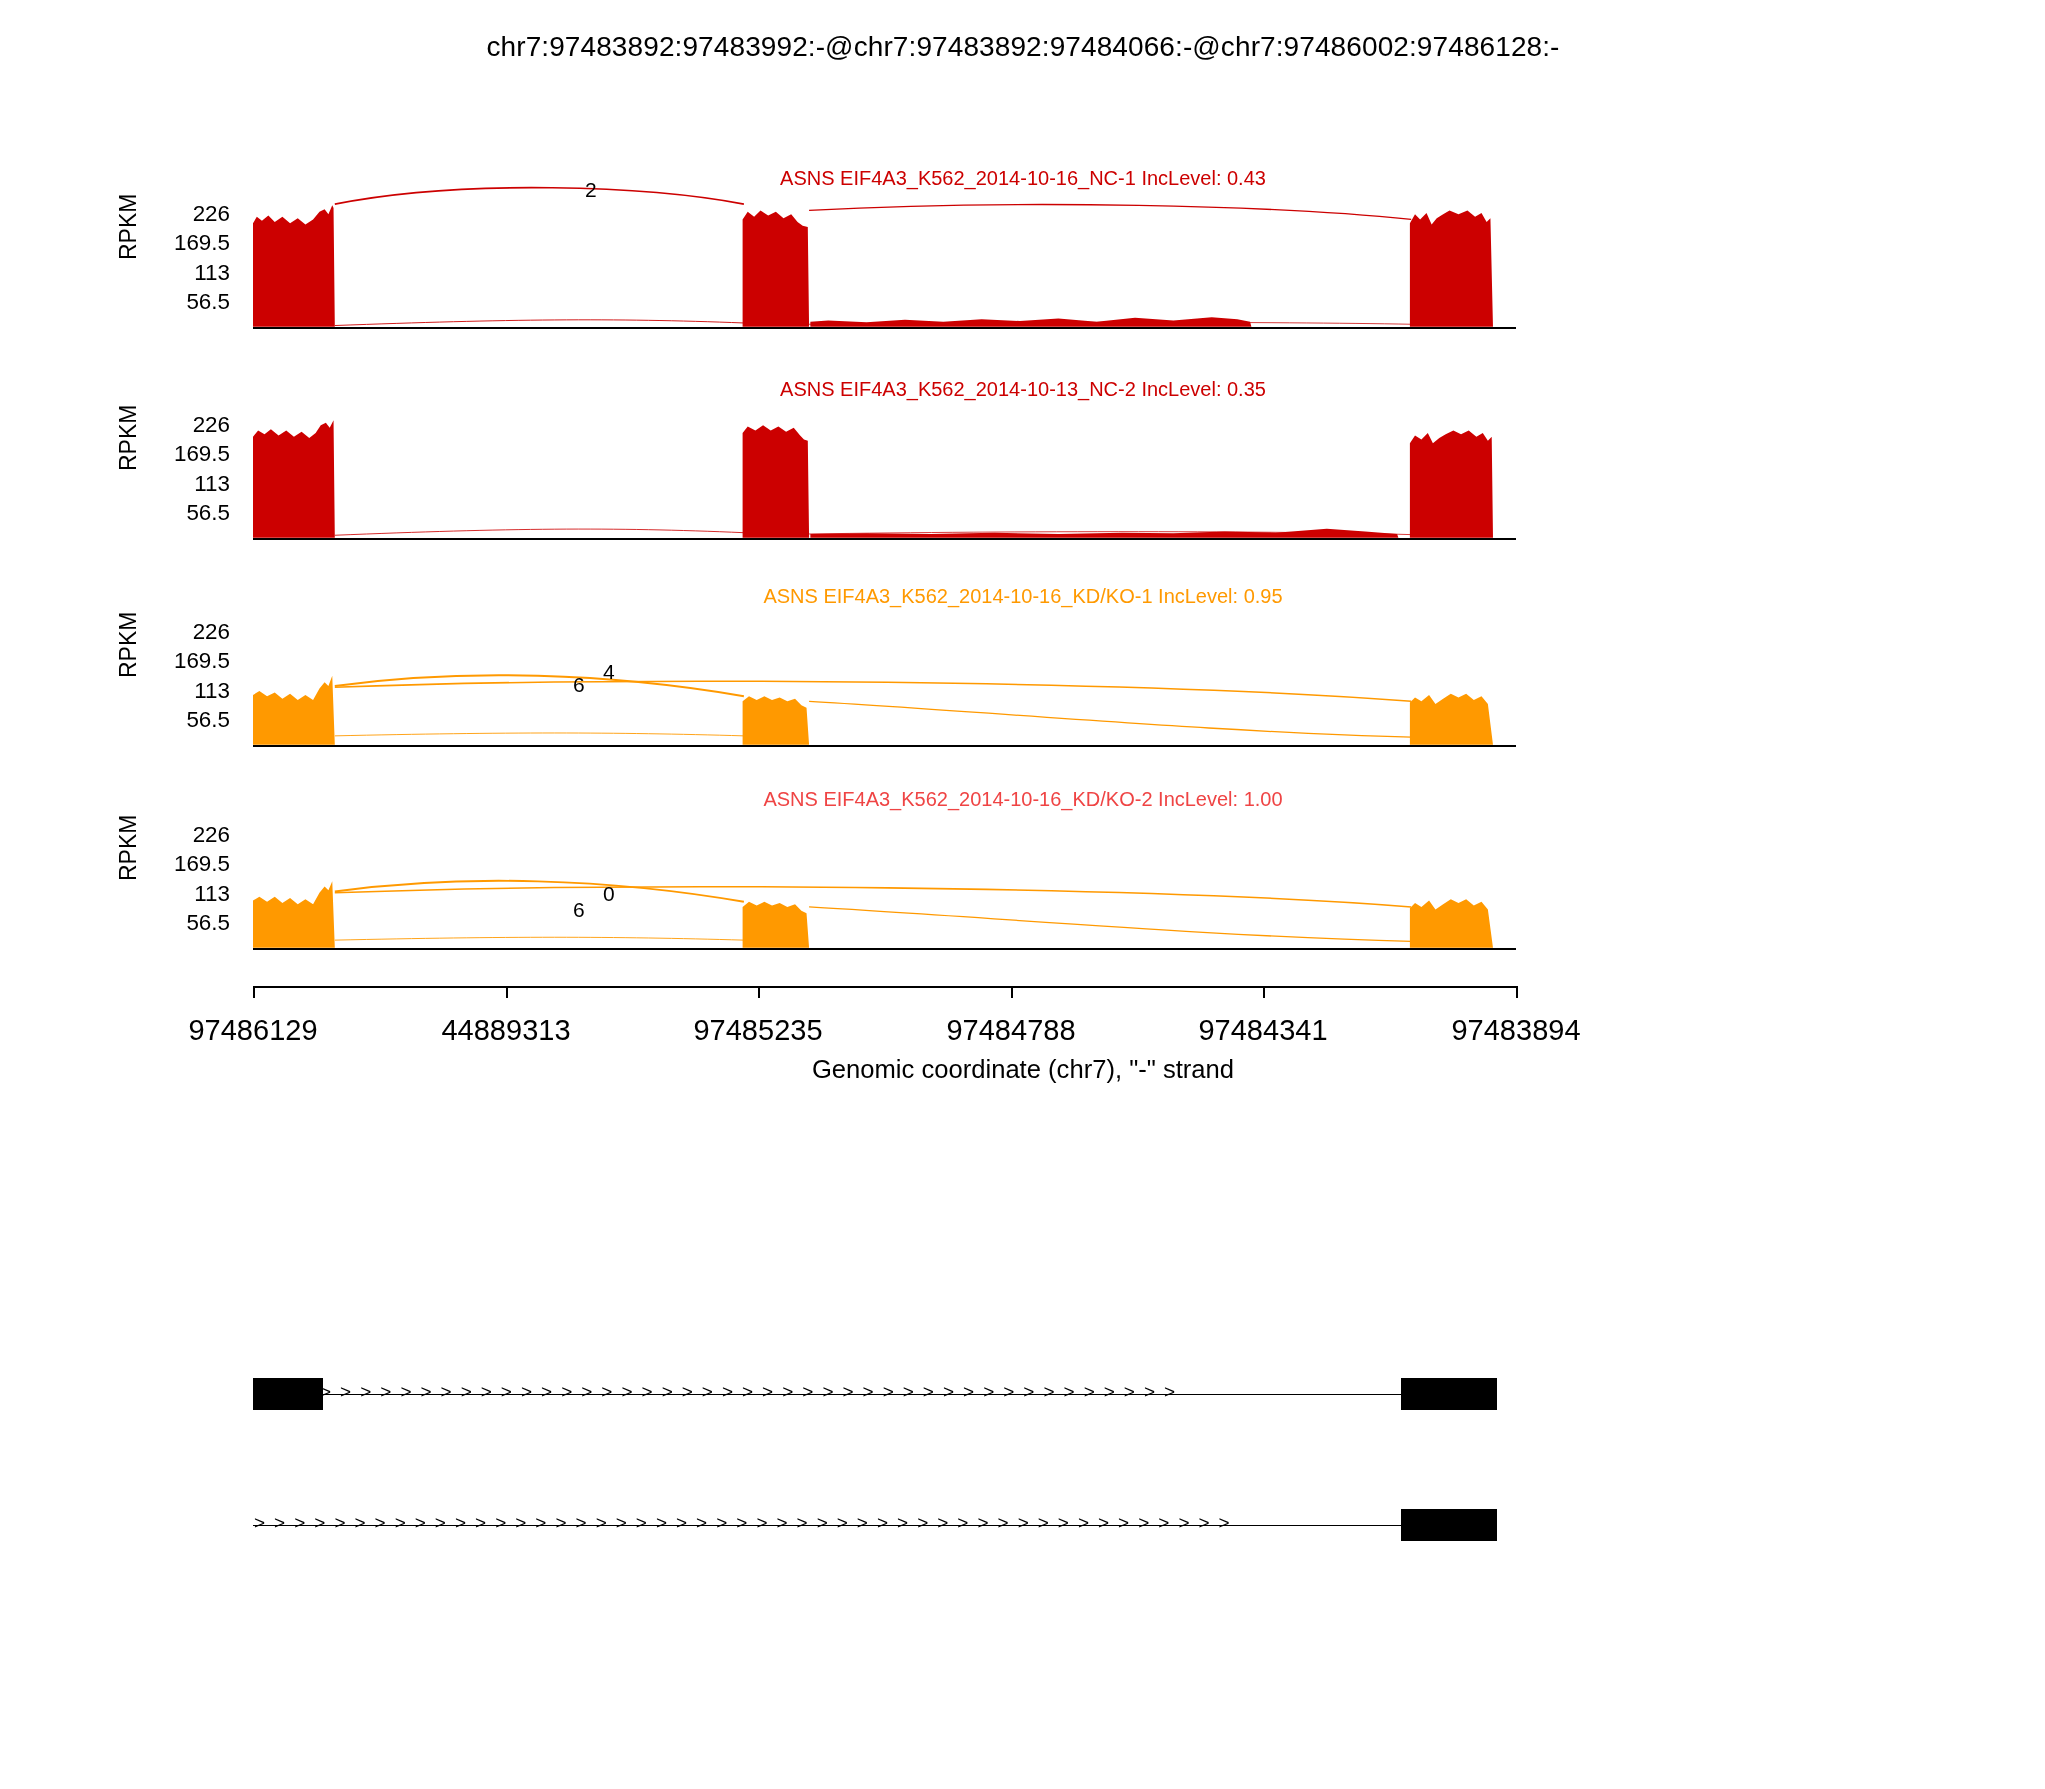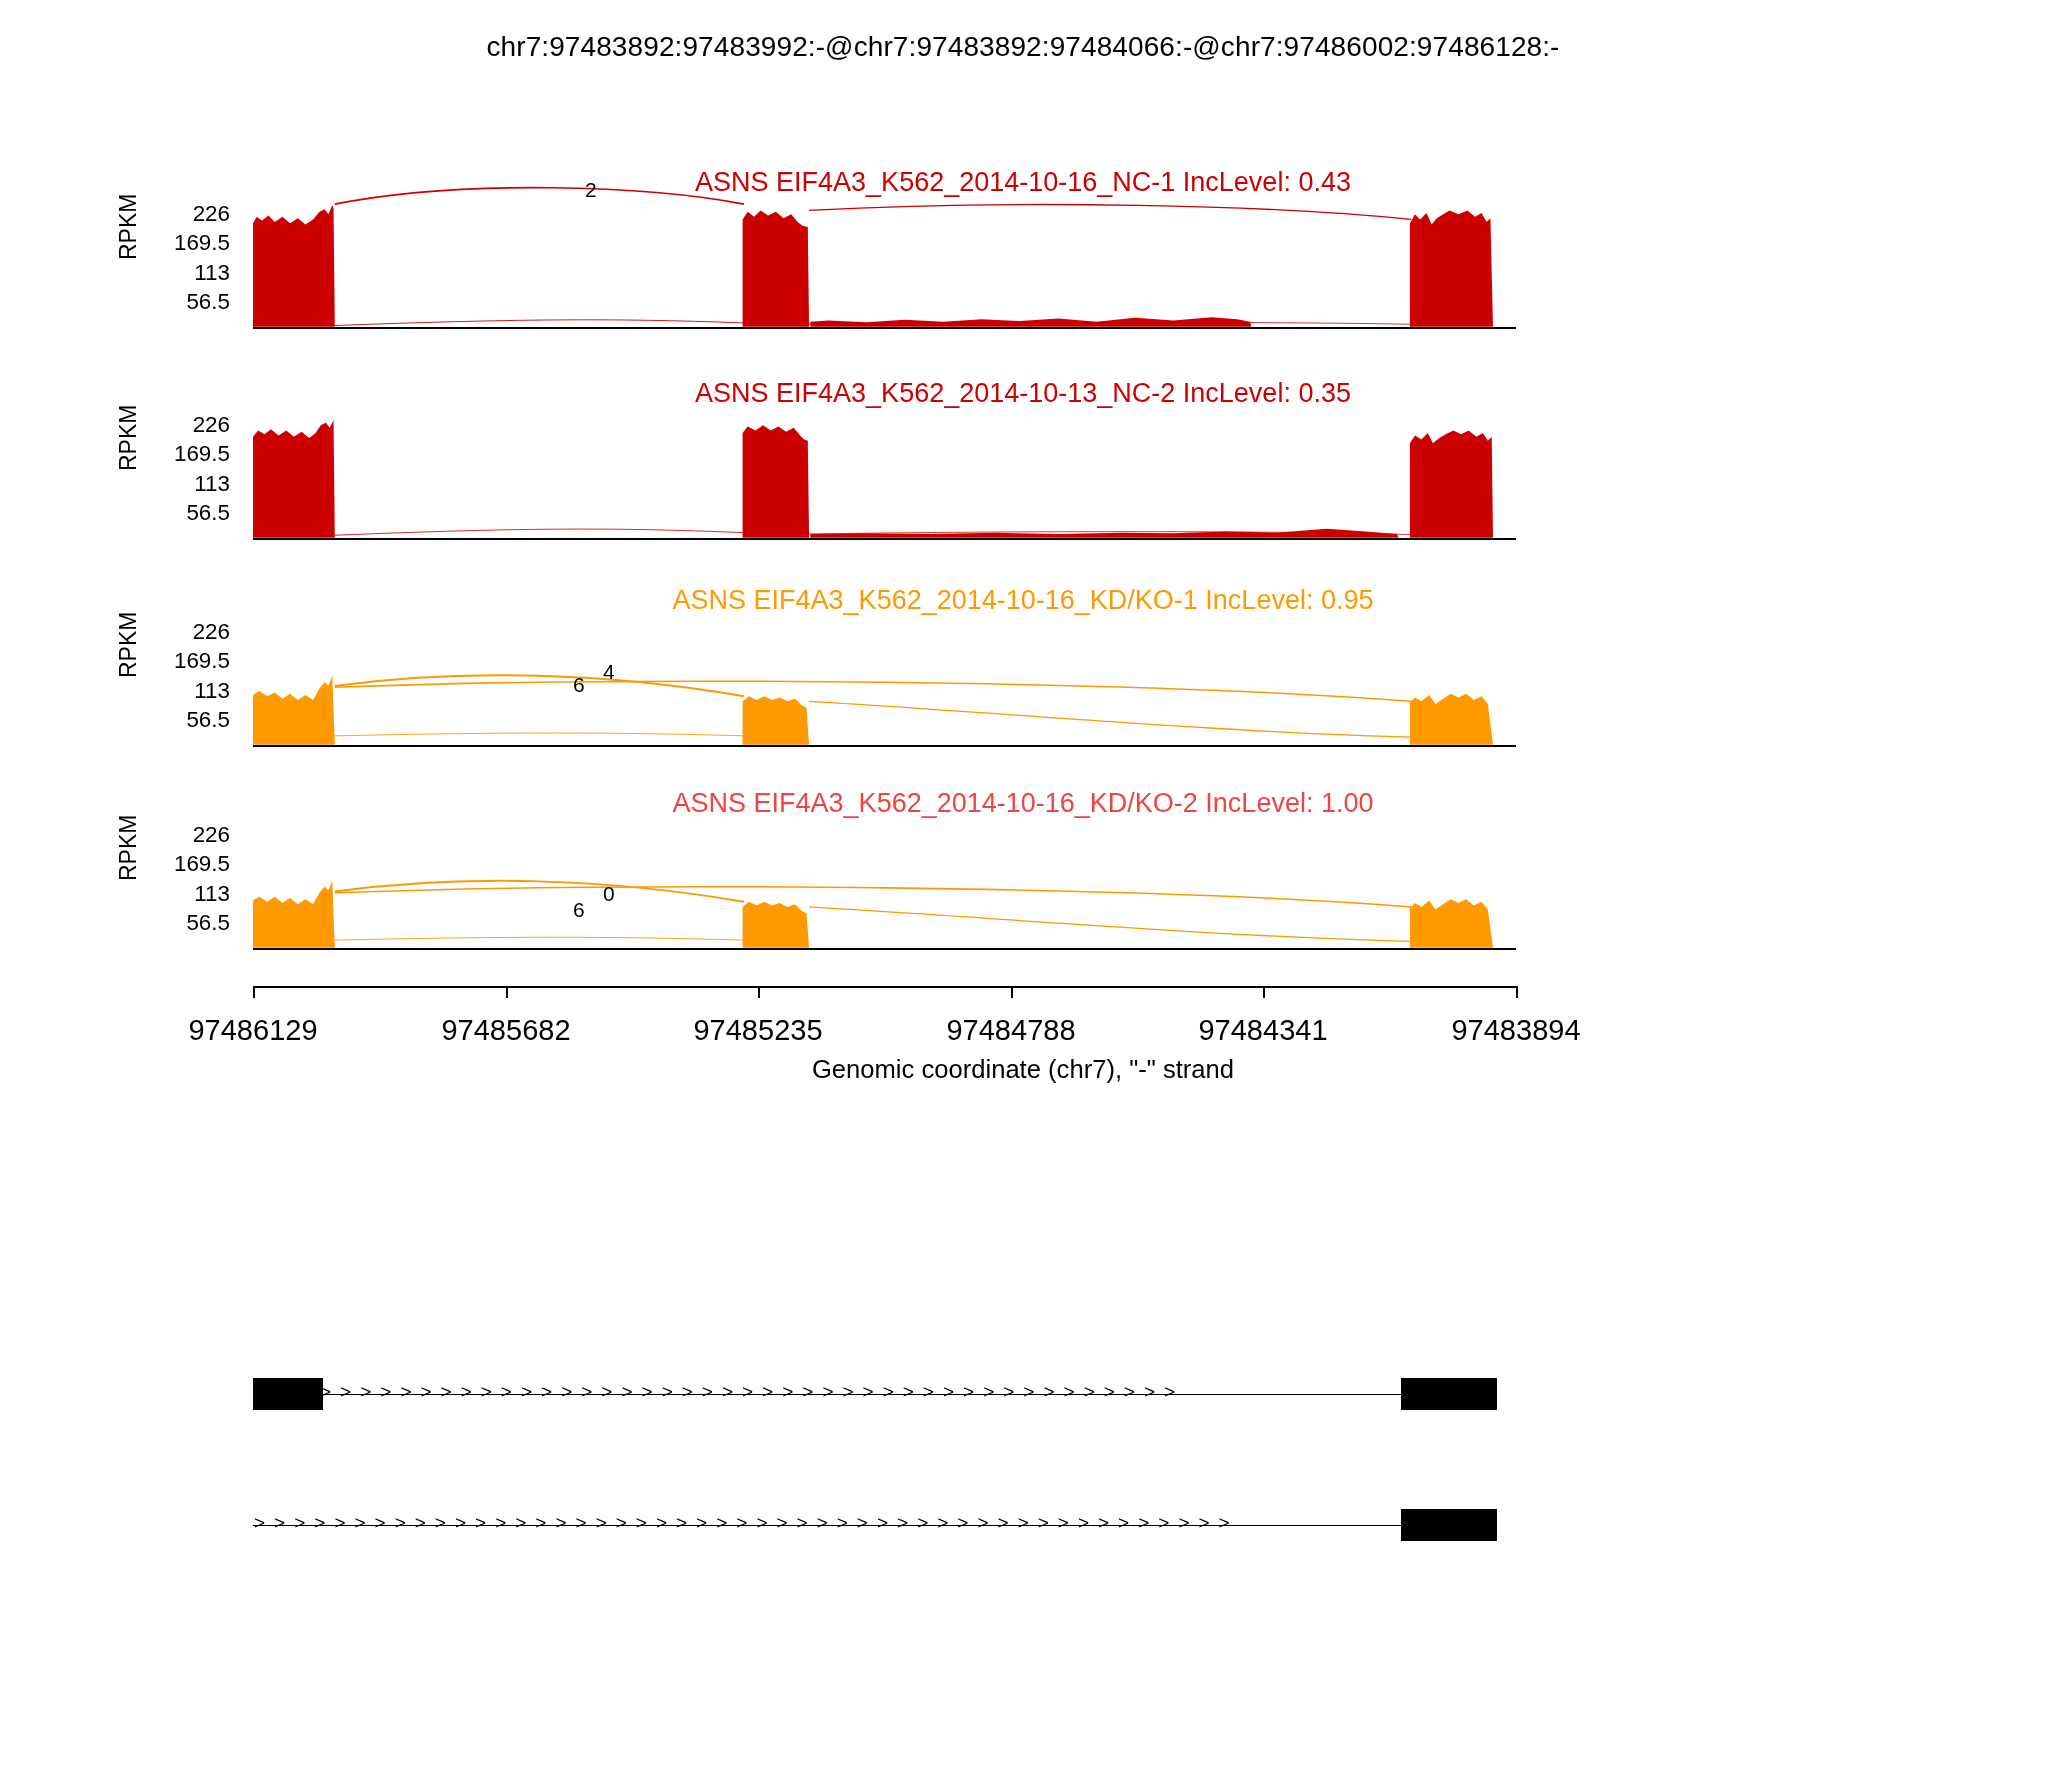--- a/index.html
+++ b/index.html
@@ -20,21 +20,21 @@
     letter-spacing:0.1px;
     color:#000;
   }
 
   
   .track { position:absolute; left:0; width:2046px; }
   .track-label {
     position:absolute;
     width:100%;
     text-align:center;
-    font-size:27px;
+    font-size:20px;
     white-space:nowrap;
   }
   .ylabel {
     position:absolute;
     font-size:23px;
     transform:rotate(-90deg);
     transform-origin:left top;
     white-space:nowrap;
   }
   .ytick {
@@ -176,21 +176,21 @@
 
   <div class="xaxis">
     <div class="line"></div>
     <div class="tick" style="left:253px;"></div>
     <div class="tick" style="left:506px;"></div>
     <div class="tick" style="left:758px;"></div>
     <div class="tick" style="left:1011px;"></div>
     <div class="tick" style="left:1263px;"></div>
     <div class="tick" style="left:1516px;"></div>
     <div class="xtlabel" style="left:253px;">97486129</div>
-    <div class="xtlabel" style="left:506px;">97485682</div>
+    <div class="xtlabel" style="left:506px;">44889313</div>
     <div class="xtlabel" style="left:758px;">97485235</div>
     <div class="xtlabel" style="left:1011px;">97484788</div>
     <div class="xtlabel" style="left:1263px;">97484341</div>
     <div class="xtlabel" style="left:1516px;">97483894</div>
   </div>
   <div class="xtitle">Genomic coordinate (chr7), "-" strand</div>
 
   <div class="tx" style="top:1374px;">
     <div class="exon" style="left:253px;top:3.8px;width:70px;height:32px;"></div>
     <div class="intron" style="left:323px;top:20px;width:1078px;"></div>

